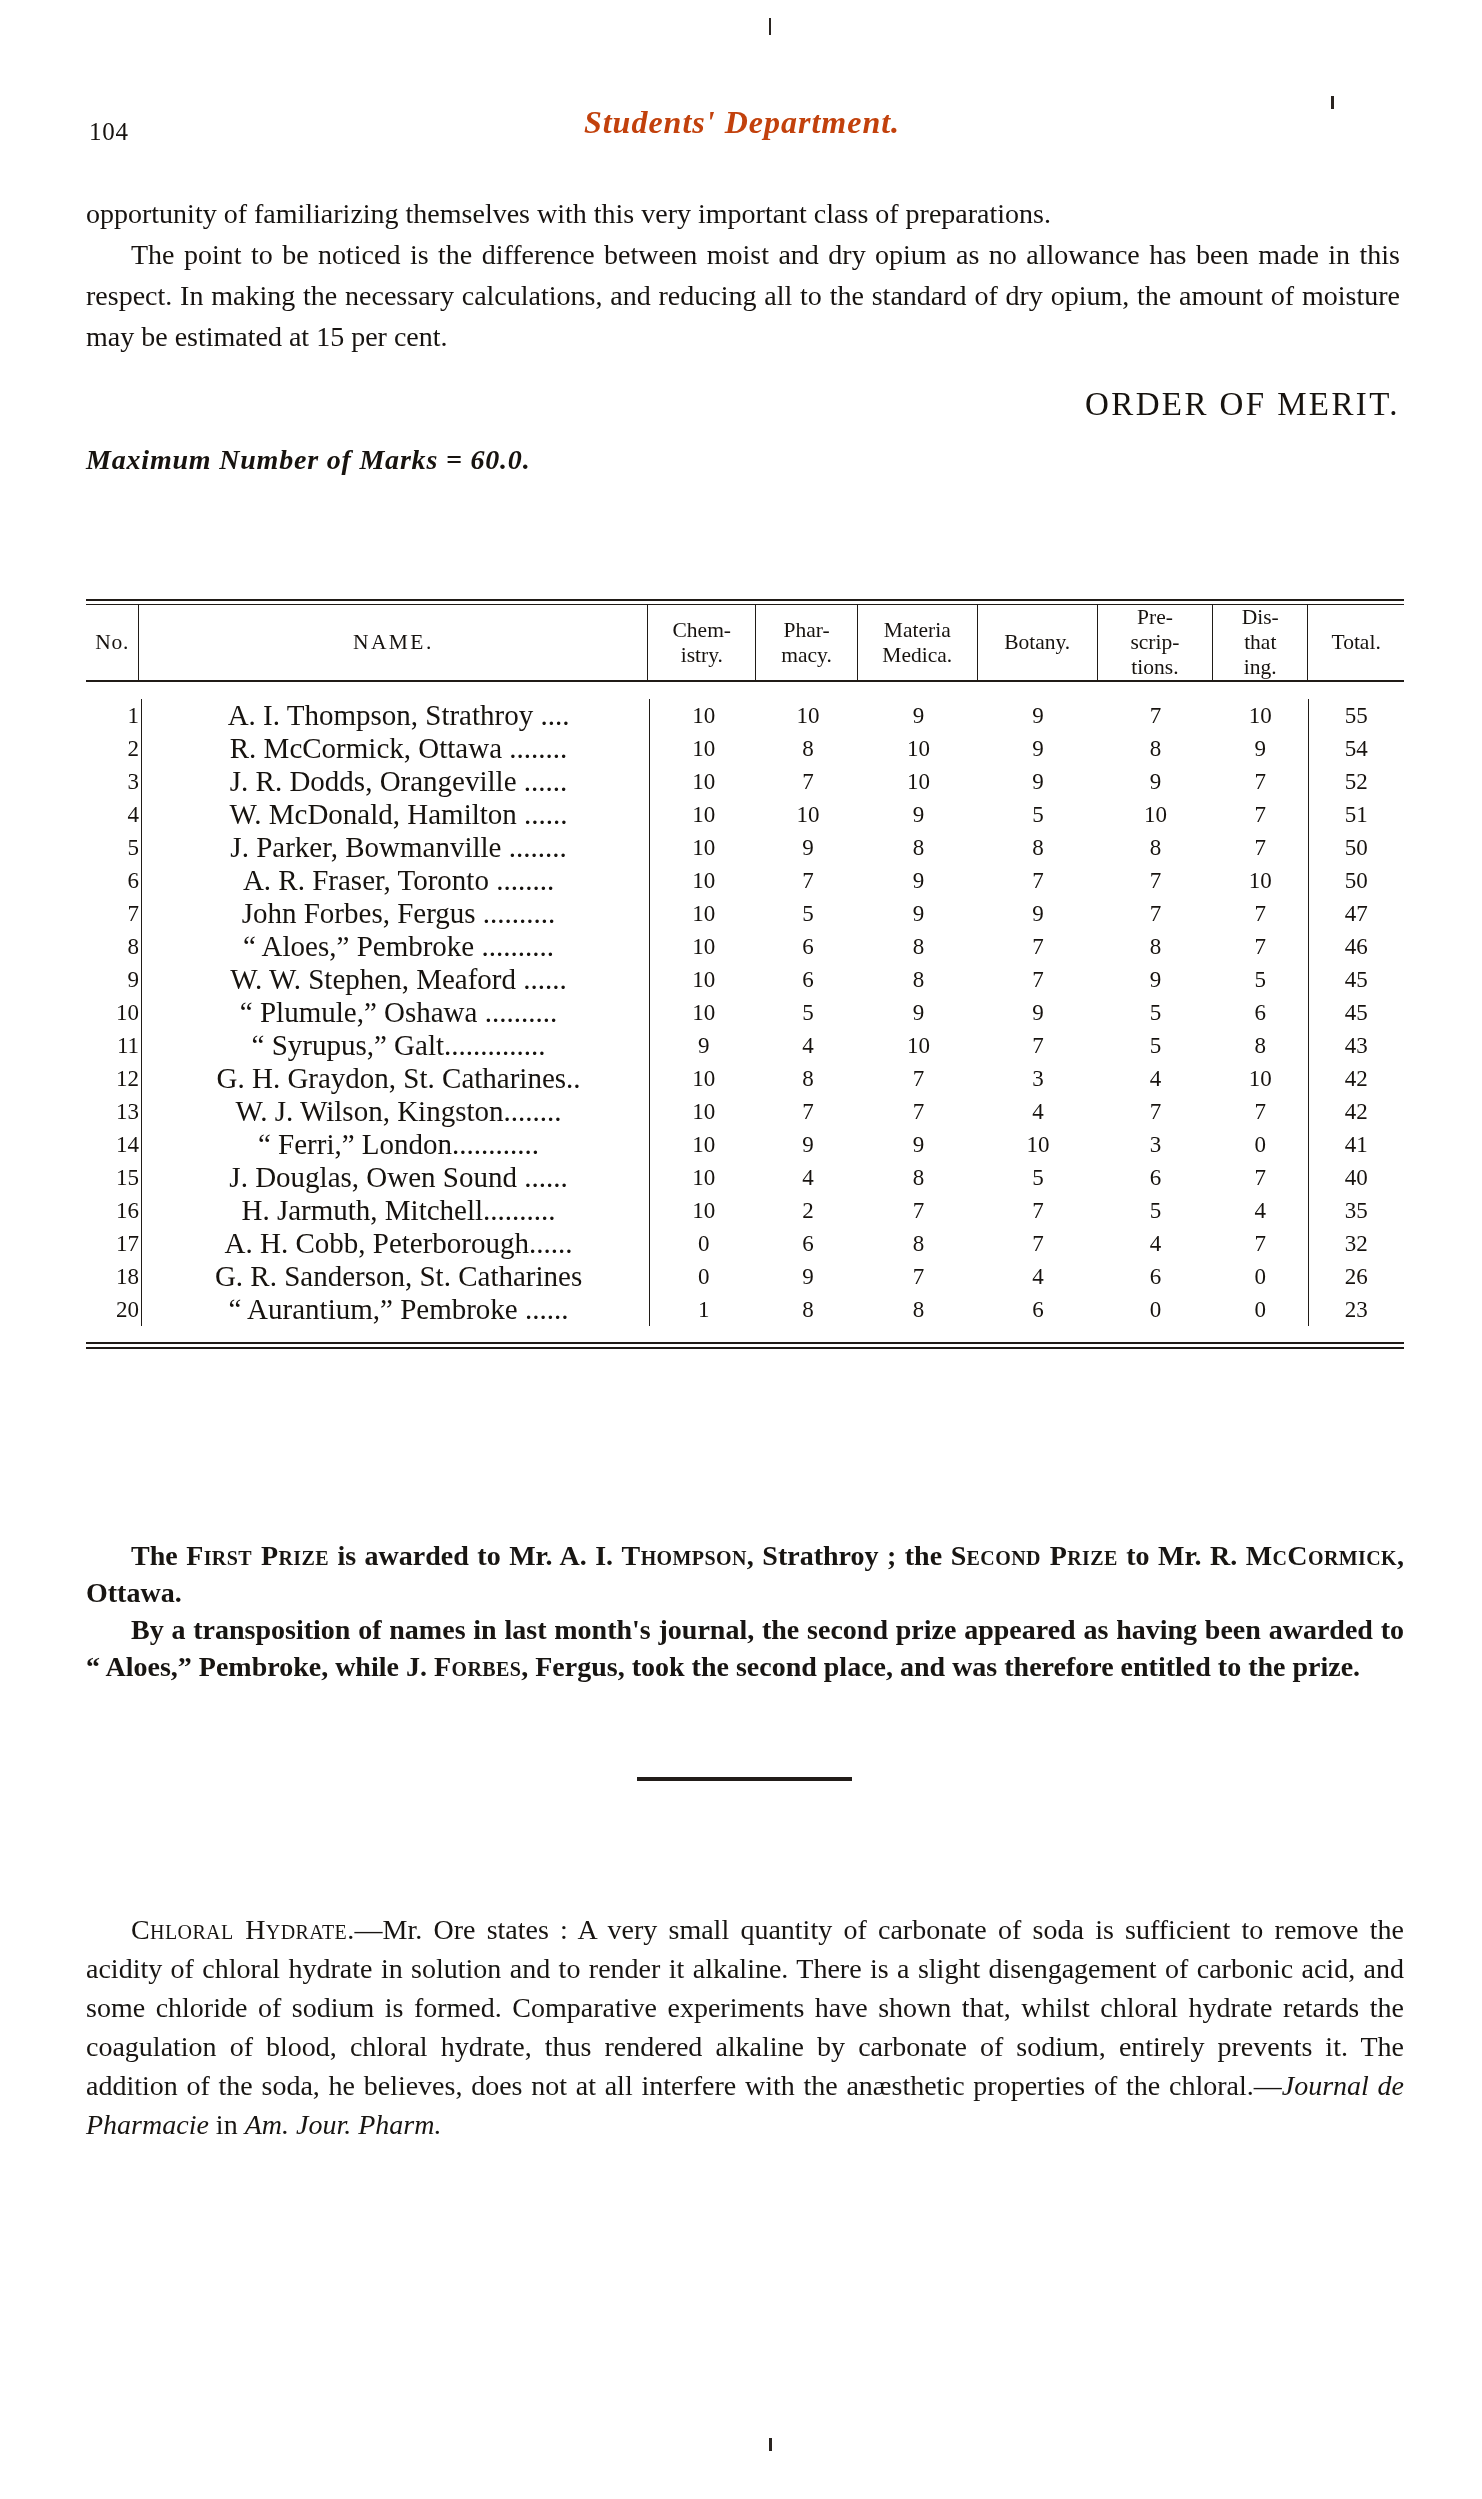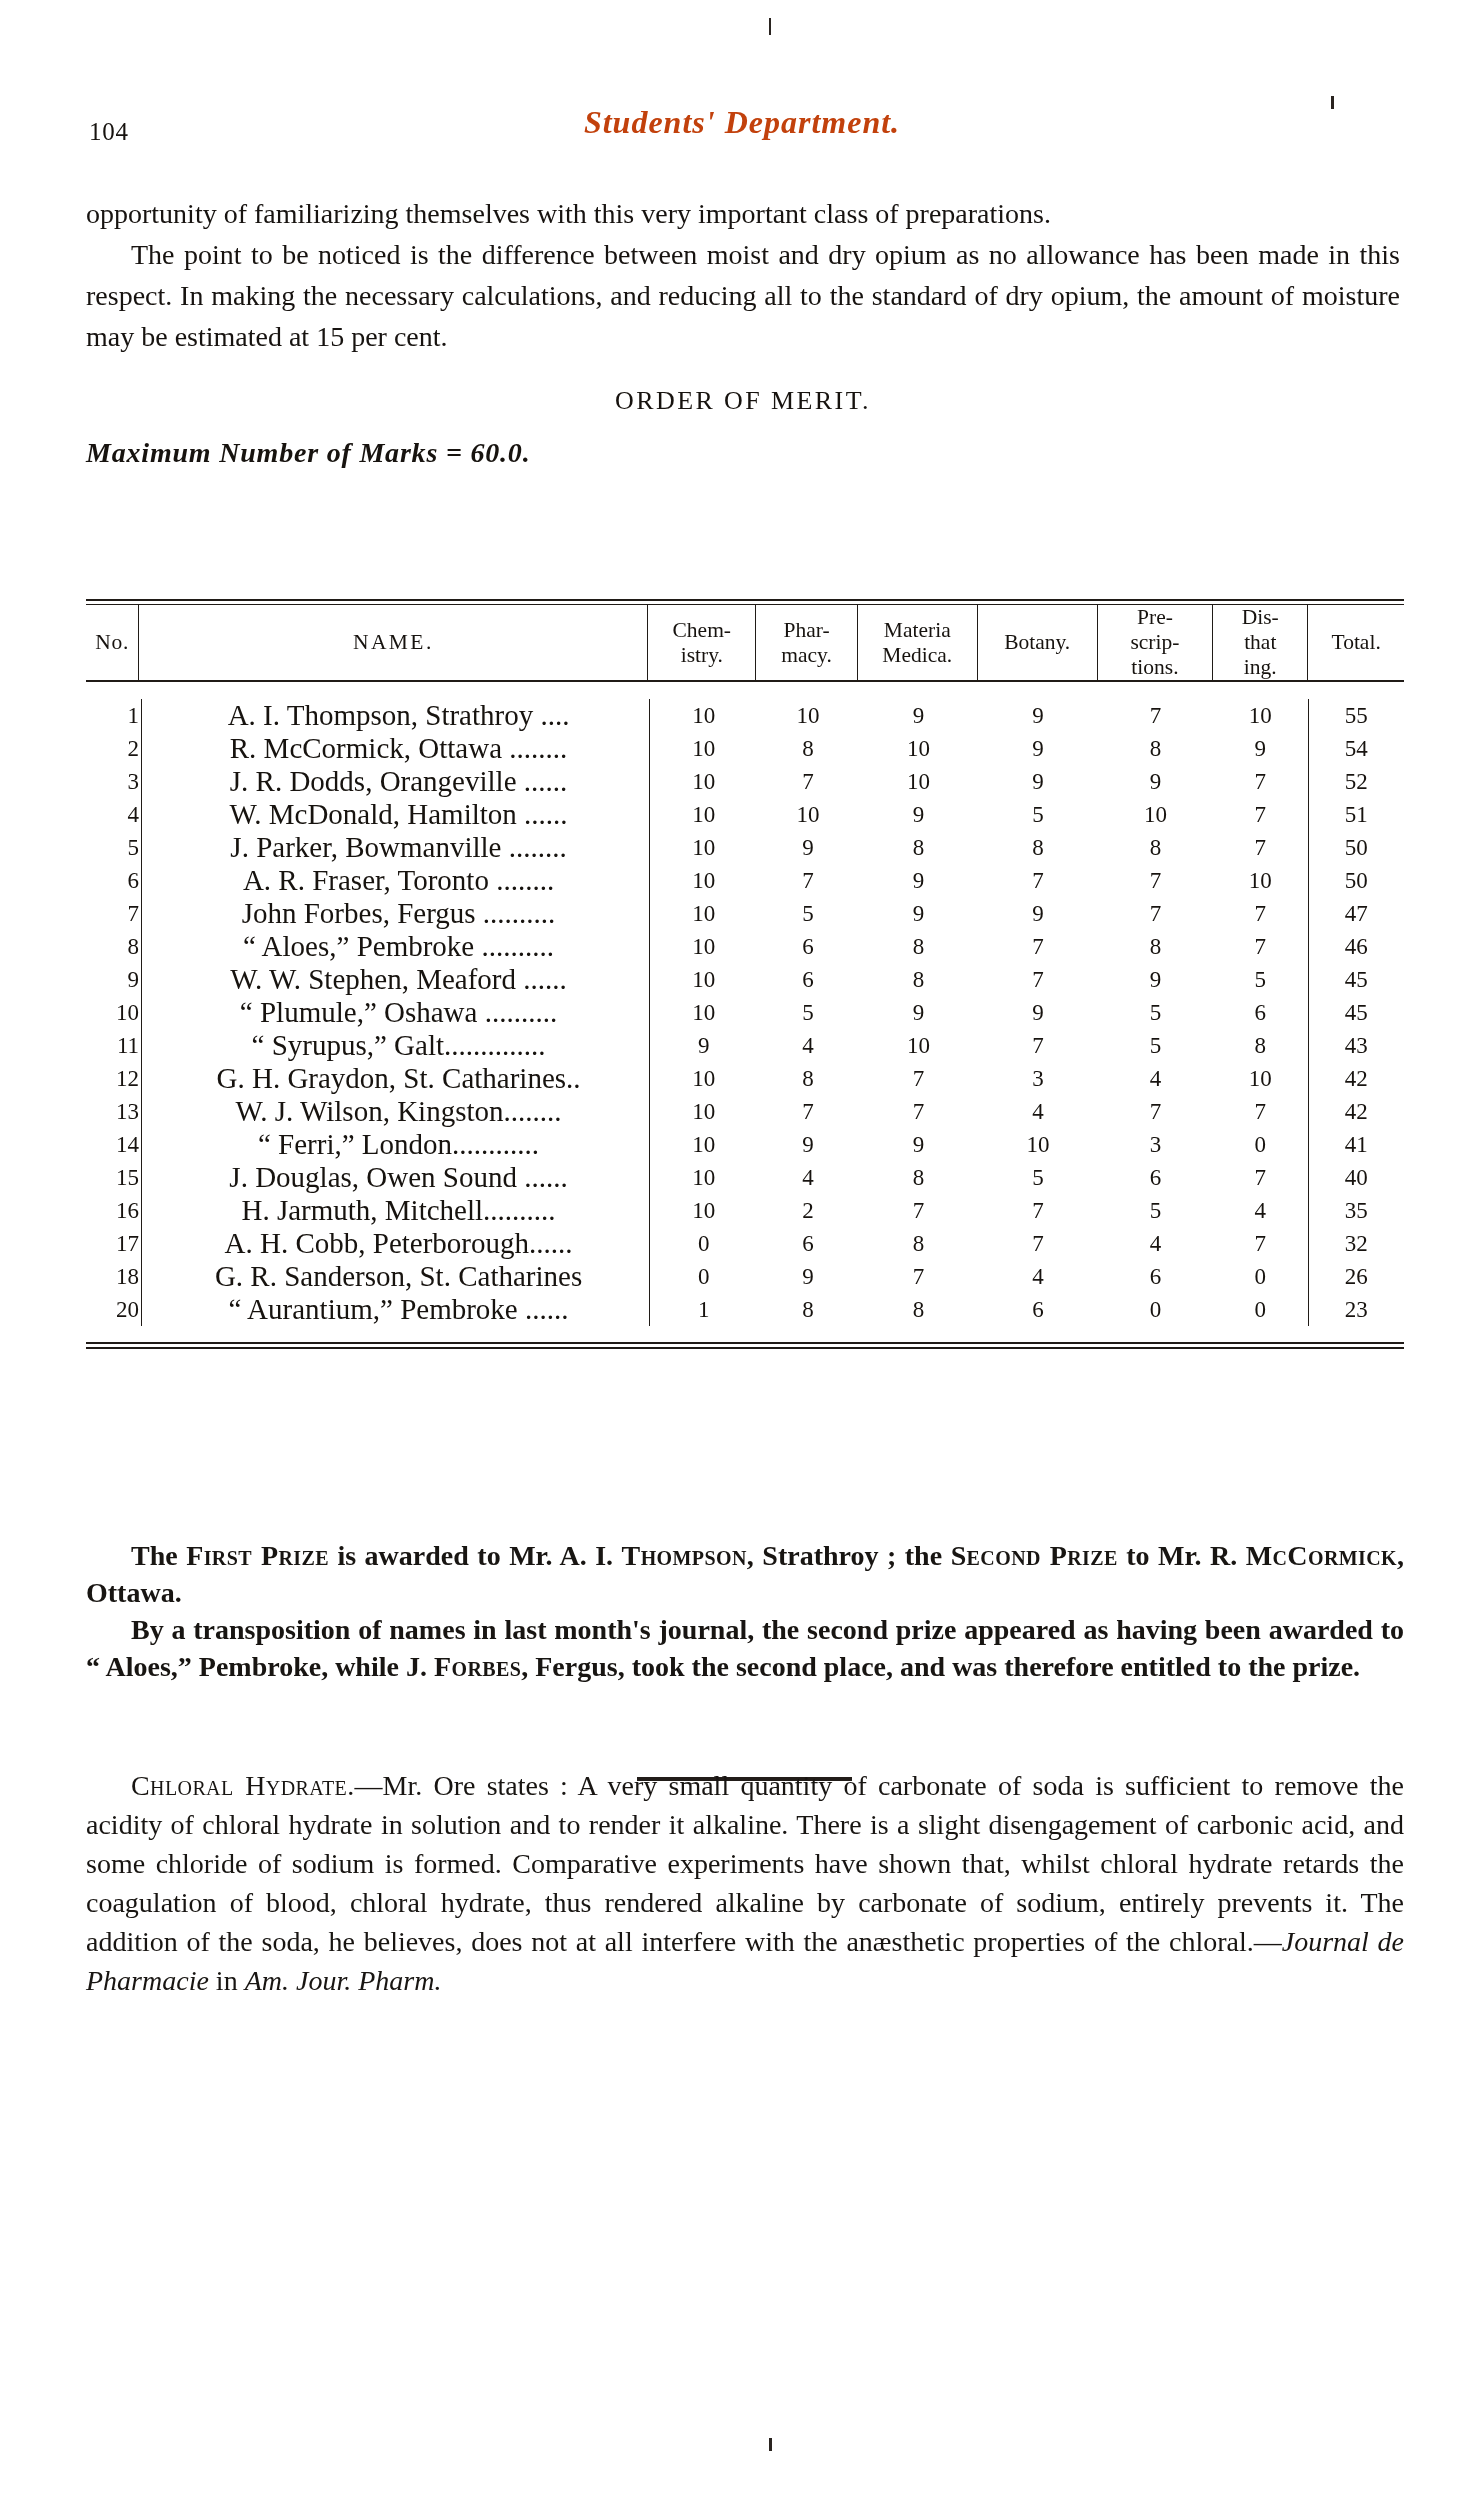--- a/index.html
+++ b/index.html
@@ -86,22 +86,22 @@
     line-height: 41px;
     text-align: justify;
     color: #171310;
     font-family: "Liberation Serif", serif;
   }
   p.indent {
     text-indent: 45px;
   }
   .title-main {
     margin-top: 29px;
-    text-align: center;
-    font-size: 26px;
+    text-align: right;
+    font-size: 33px;
     letter-spacing: 2.4px;
     color: #17130f;
     font-family: "Liberation Serif", serif;
   }
   .title-sub {
     margin-top: 21px;
     text-align: left;
     font-size: 28px;
     font-style: italic;
     font-weight: 700;
@@ -230,21 +230,21 @@
     position: absolute;
     left: 637px;
     top: 1777px;
     width: 215px;
     height: 4px;
     background: #221d19;
   }
   .tail {
     position: absolute;
     left: 86px;
-    top: 1766px;
+    top: 1910px;
     width: 1318px;
   }
   p.tail-para {
     margin: 0;
     font-size: 28px;
     line-height: 39px;
     text-align: justify;
     font-family: "Liberation Serif", serif;
   }
   .ital { font-style: italic; }

